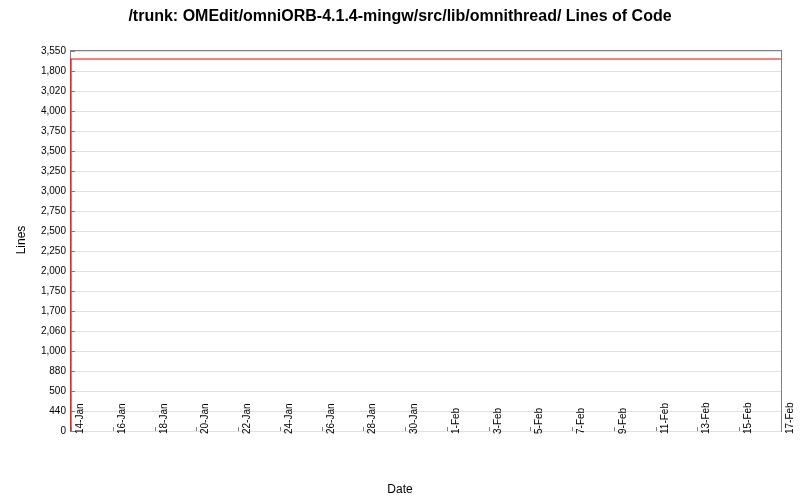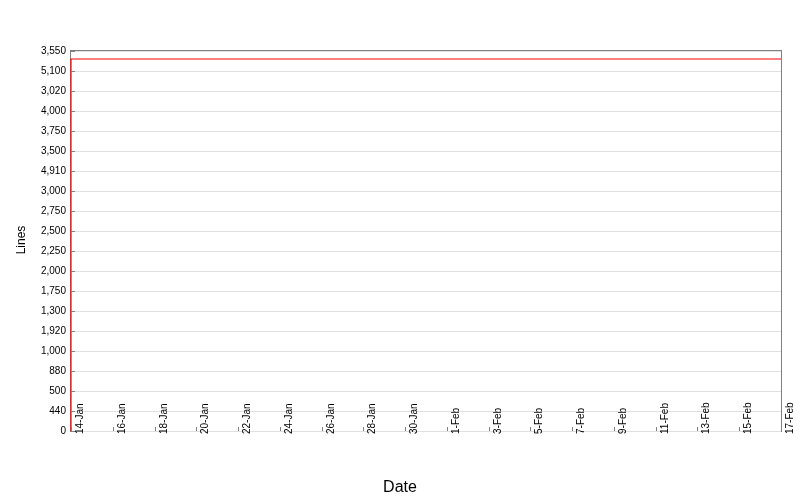--- a/index.html
+++ b/index.html
@@ -73,35 +73,36 @@
     top: 240px;
     transform: rotate(-90deg) translateX(-50%);
     transform-origin: left top;
     font-size: 12px;
   }
   .axis-label-x {
     position: absolute;
     left: 50%;
     bottom: 4px;
     transform: translateX(-50%);
-    font-size: 16px;
+    font-size: 12px;
   }
   svg.data-line {
     position: absolute;
     left: 0;
     top: 0;
     width: 100%;
     height: 100%;
     overflow: visible;
   }
 </style>
 </head>
 <body>
 
 <div class="chart-container">
+  <div class="title">/trunk: OMEdit/omniORB-4.1.4-mingw/src/lib/omnithread/ Lines of Code</div>
 
   <div class="axis-label-y">Lines</div>
 
   <div class="plot-area">
     <svg class="data-line" viewBox="0 0 710 380" preserveAspectRatio="none">
       <polyline id="series-path" fill="none" stroke="#ff0000" stroke-width="1.2" points="0,380 0,8 710,8"></polyline>
     </svg>
   <div class="grid-h" style="top: 380px;"></div>
       <div class="y-tick" style="top: 380px;"></div>
       <div class="grid-h" style="top: 360px;"></div>
@@ -161,34 +162,34 @@
       <div class="x-tick" style="left: 668.235px;"></div>
       <div class="x-tick" style="left: 710px;"></div>
     </div>
 
   <div class="axis-label-x">Date</div>
 <div class="y-label" style="top: 430px;">0</div>
     <div class="y-label" style="top: 410px;">440</div>
     <div class="y-label" style="top: 390px;">500</div>
     <div class="y-label" style="top: 370px;">880</div>
     <div class="y-label" style="top: 350px;">1,000</div>
-    <div class="y-label" style="top: 330px;">1,920</div>
-    <div class="y-label" style="top: 310px;">1,300</div>
+    <div class="y-label" style="top: 330px;">2,060</div>
+    <div class="y-label" style="top: 310px;">1,700</div>
     <div class="y-label" style="top: 290px;">1,750</div>
     <div class="y-label" style="top: 270px; margin-left: 48px;">2,000</div>
     <div class="y-label" style="top: 250px;">2,250</div>
     <div class="y-label" style="top: 230px;">2,500</div>
     <div class="y-label" style="top: 210px;">2,750</div>
     <div class="y-label" style="top: 190px;">3,000</div>
-    <div class="y-label" style="top: 170px;">4,910</div>
+    <div class="y-label" style="top: 170px;">3,250</div>
     <div class="y-label" style="top: 150px;">3,500</div>
     <div class="y-label" style="top: 130px; margin-left: 28px;">3,750</div>
     <div class="y-label" style="top: 110px; margin-left: 48px;">4,000</div>
     <div class="y-label" style="top: 90px;">3,020</div>
-    <div class="y-label" style="top: 70px;">5,100</div>
+    <div class="y-label" style="top: 70px;">1,800</div>
     <div class="y-label" style="top: 50px;">3,550</div>
     <div class="x-label" style="left: 74px;">14-Jan</div>
     <div class="x-label" style="left: 115.765px;">16-Jan</div>
     <div class="x-label" style="left: 157.529px;">18-Jan</div>
     <div class="x-label" style="left: 199.294px;">20-Jan</div>
     <div class="x-label" style="left: 241.059px;">22-Jan</div>
     <div class="x-label" style="left: 282.824px;">24-Jan</div>
     <div class="x-label" style="left: 324.588px;">26-Jan</div>
     <div class="x-label" style="left: 366.353px;">28-Jan</div>
     <div class="x-label" style="left: 408.118px;">30-Jan</div>

